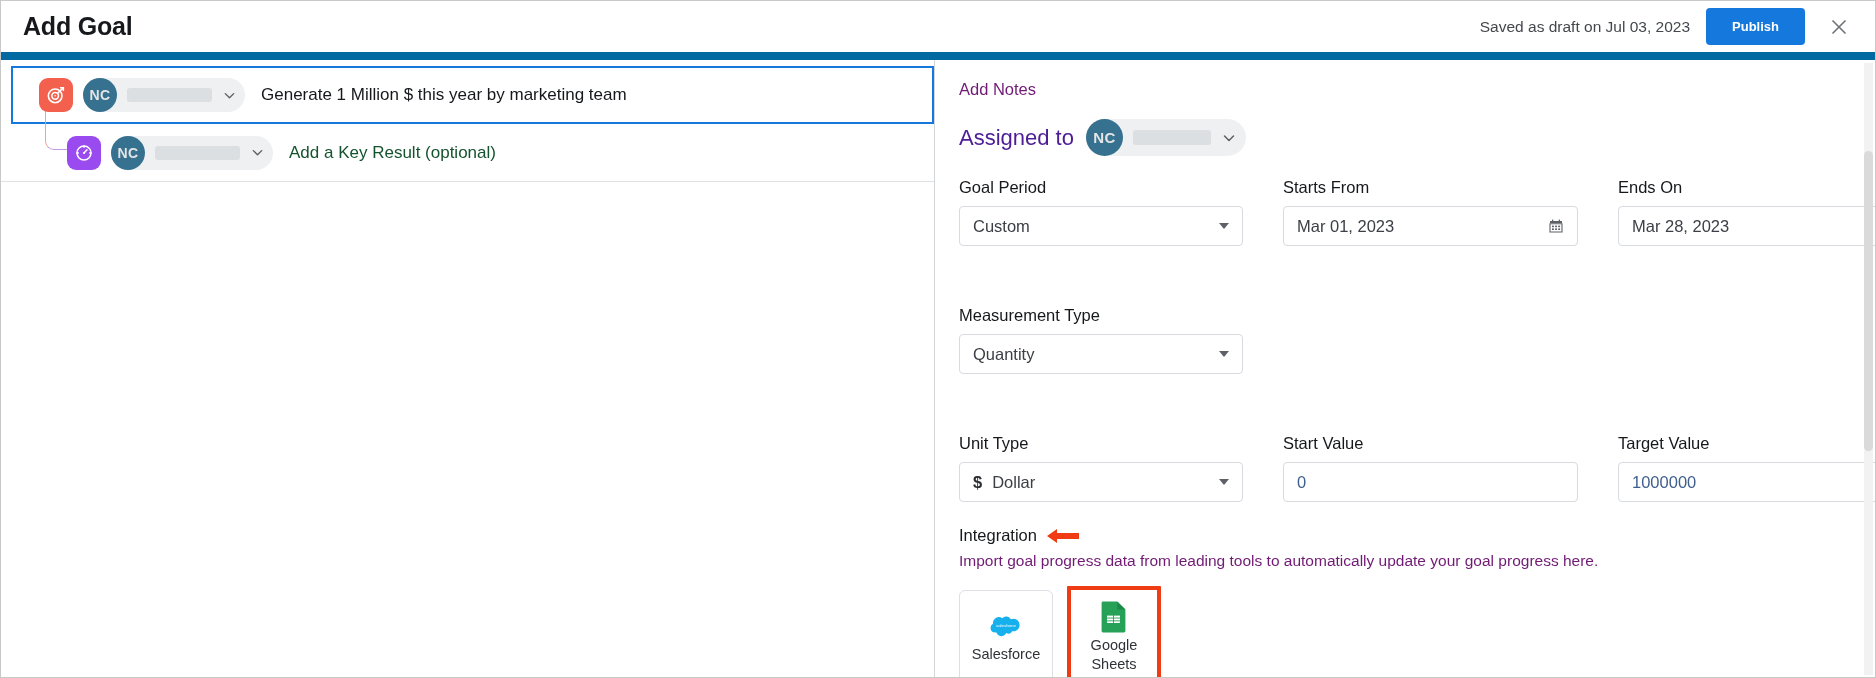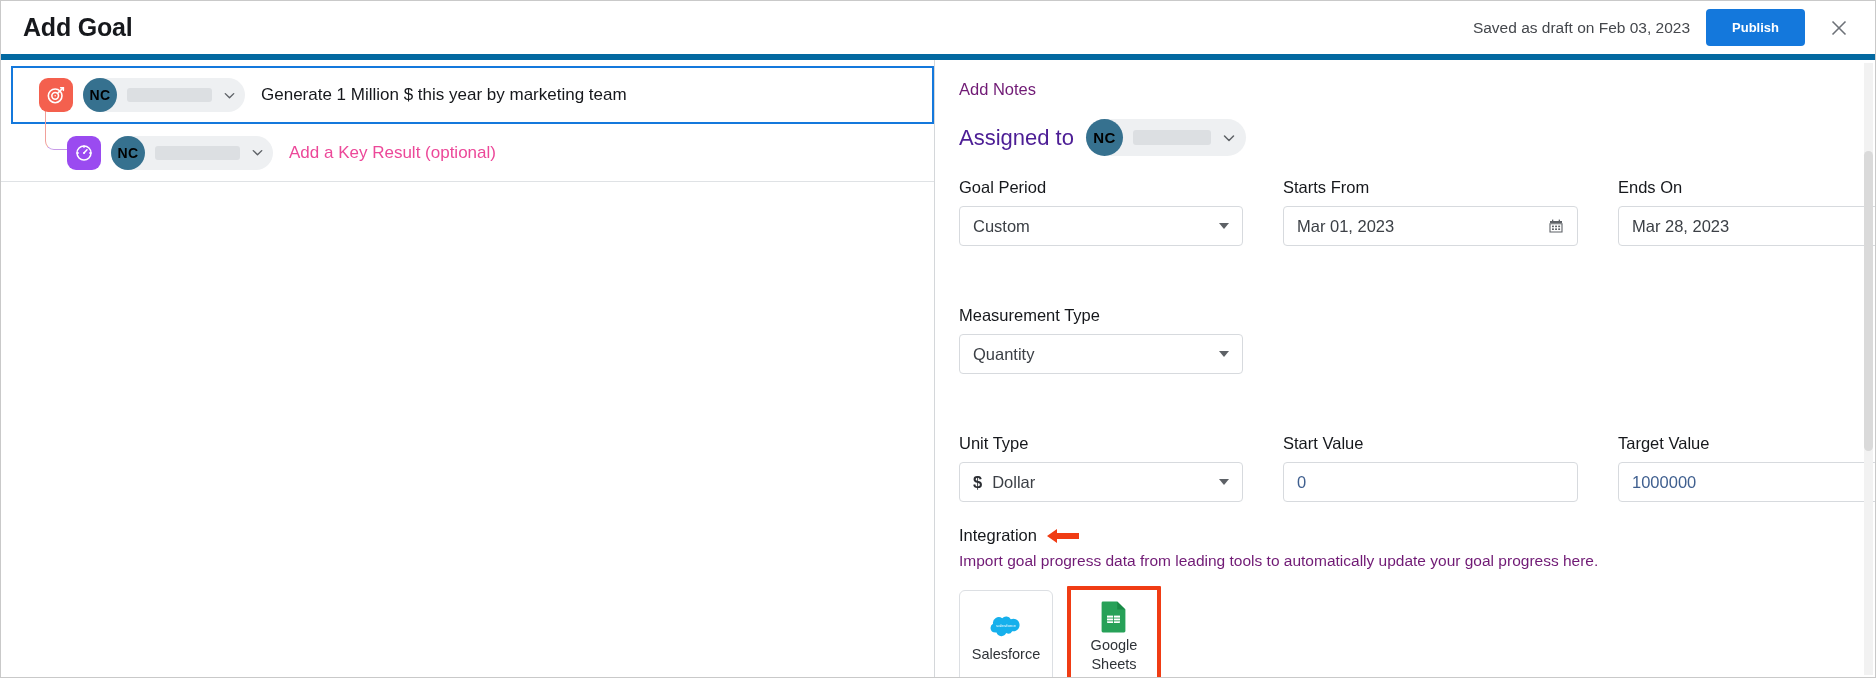--- a/index.html
+++ b/index.html
@@ -14,21 +14,21 @@
     width: 1876px; height: 678px;
     background: #ffffff;
     border: 1px solid #c9c9c9;
     overflow: hidden;
   }
 
   
   .header {
     position: relative;
     height: 59px;
-    border-bottom: 6px solid #0369a1;
+    border-bottom: 8px solid #0369a1;
     display: flex;
     align-items: center;
     padding: 0 16px 0 22px;
   }
   .title {
     font-size: 25px;
     font-weight: bold;
     color: #16181c;
     letter-spacing: -0.2px;
   }
@@ -134,21 +134,21 @@
     height: 34px;
     margin-left: 10px;
     padding-right: 8px;
     flex: 0 0 auto;
     cursor: pointer;
   }
   .avatar {
     width: 34px; height: 34px;
     border-radius: 50%;
     background: #36718f;
-    color: #000000;
+    color: #e5e5e5;
     font-size: 14px;
     font-weight: bold;
     display: flex; align-items: center; justify-content: center;
     letter-spacing: 0.3px;
     flex: 0 0 auto;
   }
   .redacted {
     width: 85px; height: 14px;
     background: #dcdfe2;
     border-radius: 3px;
@@ -158,21 +158,21 @@
     color: #5d6166;
     display: flex; align-items: center;
   }
   .pill-caret svg { display: block; }
 
   .row-text {
     margin-left: 16px;
     font-size: 17px;
     color: #16181c;
   }
-  .row-text.placeholder { color: #ec4899; }
+  .row-text.placeholder { color: #14532d; }
 
   
   .add-notes {
     color: #701a75;
     font-size: 16.5px;
     cursor: pointer;
     display: inline-block;
     margin-bottom: 20px;
   }
   .assigned-row {
@@ -315,21 +315,21 @@
   }
 </style>
 </head>
 <body>
 
 <div class="app">
 
   <div class="header">
     <div class="title">Add Goal</div>
     <div class="header-right">
-      <div class="saved-text">Saved as draft on Feb 03, 2023</div>
+      <div class="saved-text">Saved as draft on Jul 03, 2023</div>
       <button class="publish-btn">Publish</button>
       <div class="close-btn">
         <svg width="20" height="20" viewBox="0 0 20 20" fill="none" stroke="currentColor" stroke-width="1.6">
           <line x1="3.5" y1="3.5" x2="16.5" y2="16.5"></line>
           <line x1="16.5" y1="3.5" x2="3.5" y2="16.5"></line>
         </svg>
       </div>
     </div>
   </div>
 

